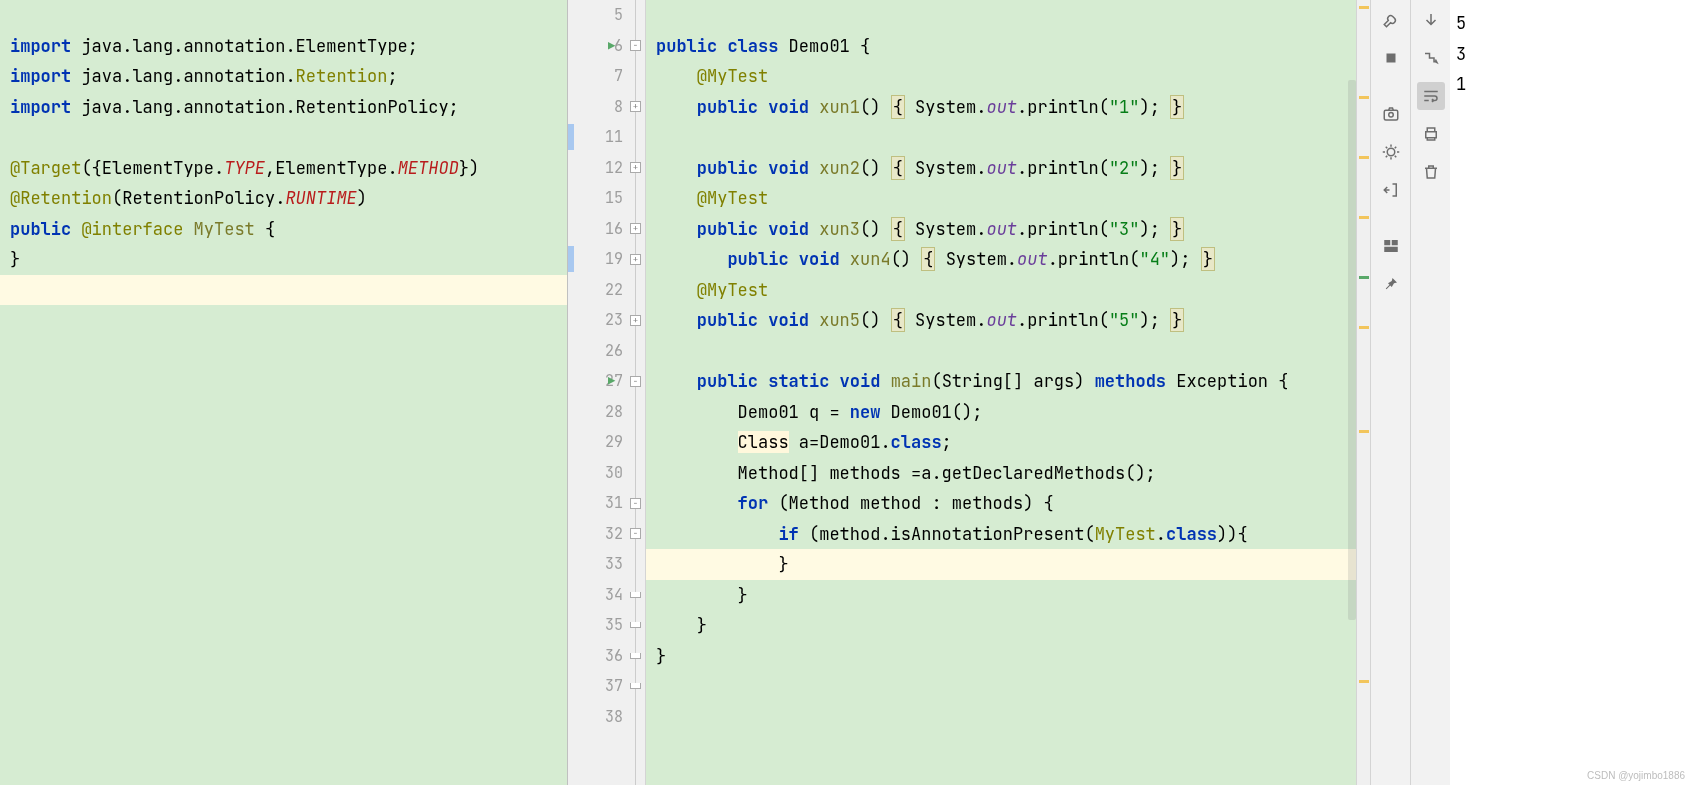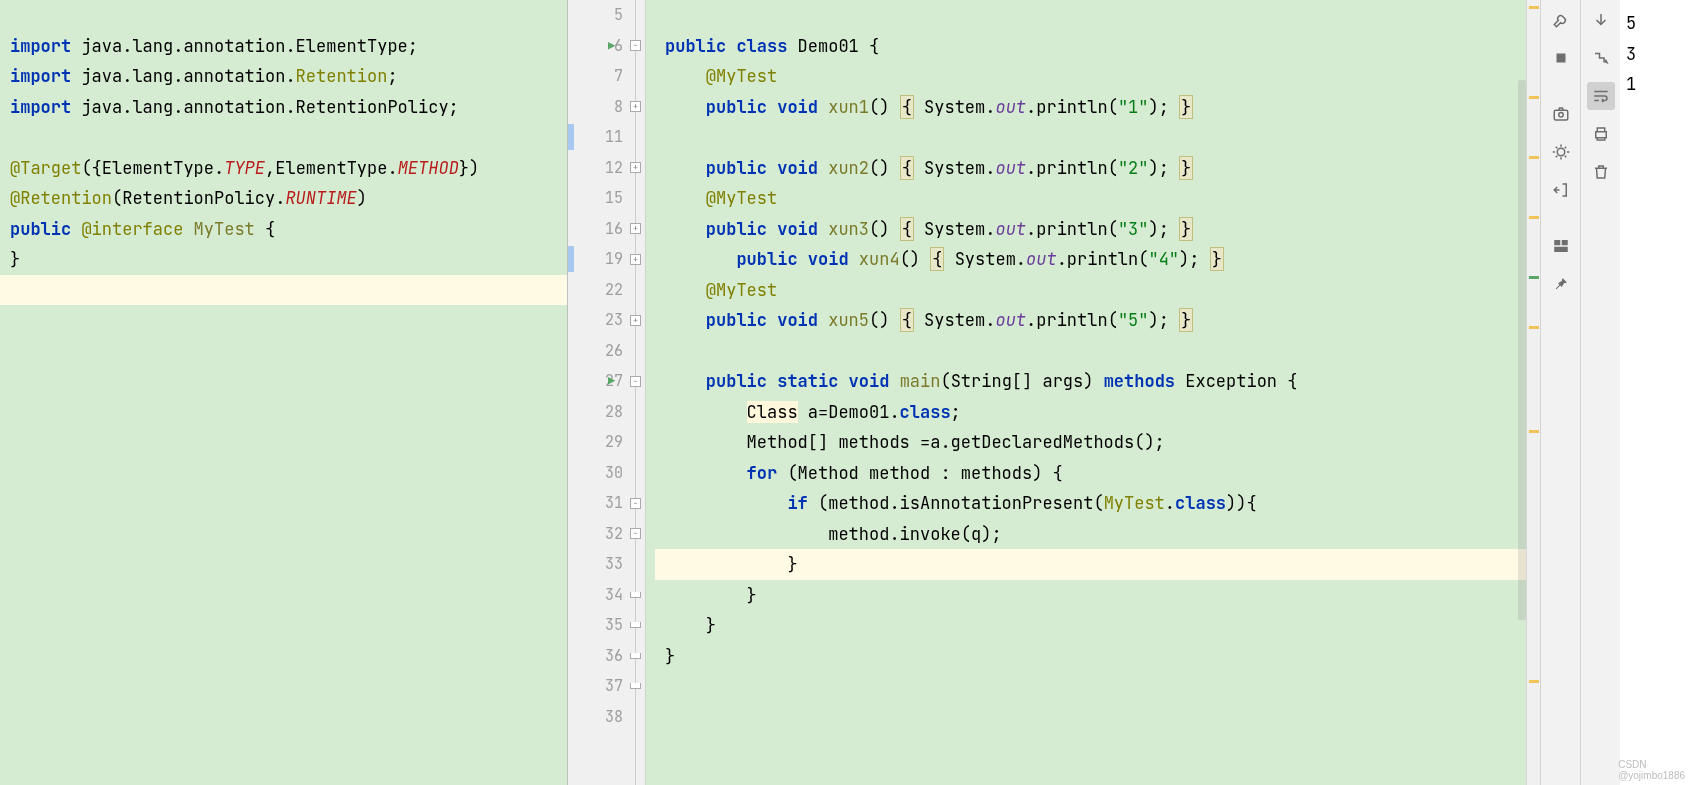--- a/index.html
+++ b/index.html
@@ -1,21 +1,21 @@
 <!DOCTYPE html>
 <html><head>
 <meta charset="utf-8">
 <style>
   * { box-sizing: border-box; margin: 0; padding: 0; }
   html, body { width: 1691px; height: 785px; font-family: "JetBrains Mono","Consolas",monospace; font-size: 17px; background:#fff; overflow:hidden; }
   .root { display:flex; width:100%; height:100%; }
   .editor { background:#d6ecd2; position:relative; overflow:hidden; }
   .editor-left { width:568px; border-right:1px solid #c0c0c0; }
   .gutter { width:78px; background:#f0f0f0; border-right:1px solid #d4d4d4; position:relative; }
-  .editor-right { width:880px; position:relative;padding-left:9px; }
+  .editor-right { width:710px; position:relative; }
   .error-stripe { width:14px; background:#f0f0f0; border-left:1px solid #d4d4d4; position:relative; }
   .tool-col { width:40px; background:#f2f2f2; border-left:1px solid #d4d4d4; display:flex; flex-direction:column; align-items:center; padding-top:6px; gap:10px; }
   .console { flex:1; background:#fff; padding:8px 6px; font-size:17px; color:#000; position:relative; }
   .code-line { height:30.5px; line-height:30.5px; white-space:pre; padding-left:10px; color:#000; }
   .kw { color:#0033b3; font-weight:bold; }
   .ann { color:#808000;text-align:center; }
   .type-italic { color:#b91c1c; font-style:italic; }
   .static-field { color:#6a3e9a; font-style:italic; }
   .str { color:#067d17; }
   .method-decl { color:#7a7a2a; }
@@ -89,25 +89,25 @@
       <div class="code-line">    <span class="kw">public void</span> <span class="method-decl">xun1</span>() <span class="hl-box">{</span> System.<span class="static-field">out</span>.println(<span class="str">"1"</span>); <span class="hl-box">}</span></div>
       <div class="code-line"></div>
       <div class="code-line">    <span class="kw">public void</span> <span class="method-decl">xun2</span>() <span class="hl-box">{</span> System.<span class="static-field">out</span>.println(<span class="str">"2"</span>); <span class="hl-box">}</span></div>
       <div class="code-line">    <span class="ann">@MyTest</span></div>
       <div class="code-line">    <span class="kw">public void</span> <span class="method-decl">xun3</span>() <span class="hl-box">{</span> System.<span class="static-field">out</span>.println(<span class="str">"3"</span>); <span class="hl-box">}</span></div>
       <div class="code-line">       <span class="kw">public void</span> <span class="method-decl">xun4</span>() <span class="hl-box">{</span> System.<span class="static-field">out</span>.println(<span class="str">"4"</span>); <span class="hl-box">}</span></div>
       <div class="code-line">    <span class="ann">@MyTest</span></div>
       <div class="code-line">    <span class="kw">public void</span> <span class="method-decl">xun5</span>() <span class="hl-box">{</span> System.<span class="static-field">out</span>.println(<span class="str">"5"</span>); <span class="hl-box">}</span></div>
       <div class="code-line"></div>
       <div class="code-line">    <span class="kw">public static void</span> <span class="method-decl">main</span>(String[] args) <span class="kw">methods</span> Exception {</div>
+      <div class="code-line">        Demo01 q = <span class="kw">new</span> Demo01();</div>
       <div class="code-line">        <span class="hl-yellow">Class</span> a=Demo01.<span class="kw">class</span>;</div>
       <div class="code-line">        Method[] methods =a.getDeclaredMethods();</div>
       <div class="code-line">        <span class="kw">for</span> (Method method : methods) {</div>
       <div class="code-line">            <span class="kw">if</span> (method.isAnnotationPresent(<span class="ann">MyTest</span>.<span class="kw">class</span>)){</div>
-      <div class="code-line">                method.invoke(q);</div>
       <div class="code-line current-line">            }</div>
       <div class="code-line">        }</div>
       <div class="code-line">    }</div>
       <div class="code-line">}</div>
       <div class="code-line"></div>
       <div class="minimap-bar"></div>
   </div>
 
   <div class="error-stripe" id="stripe">
       <div class="stripe-mark" style="top: 6px; background: rgb(242, 197, 92);"></div>

